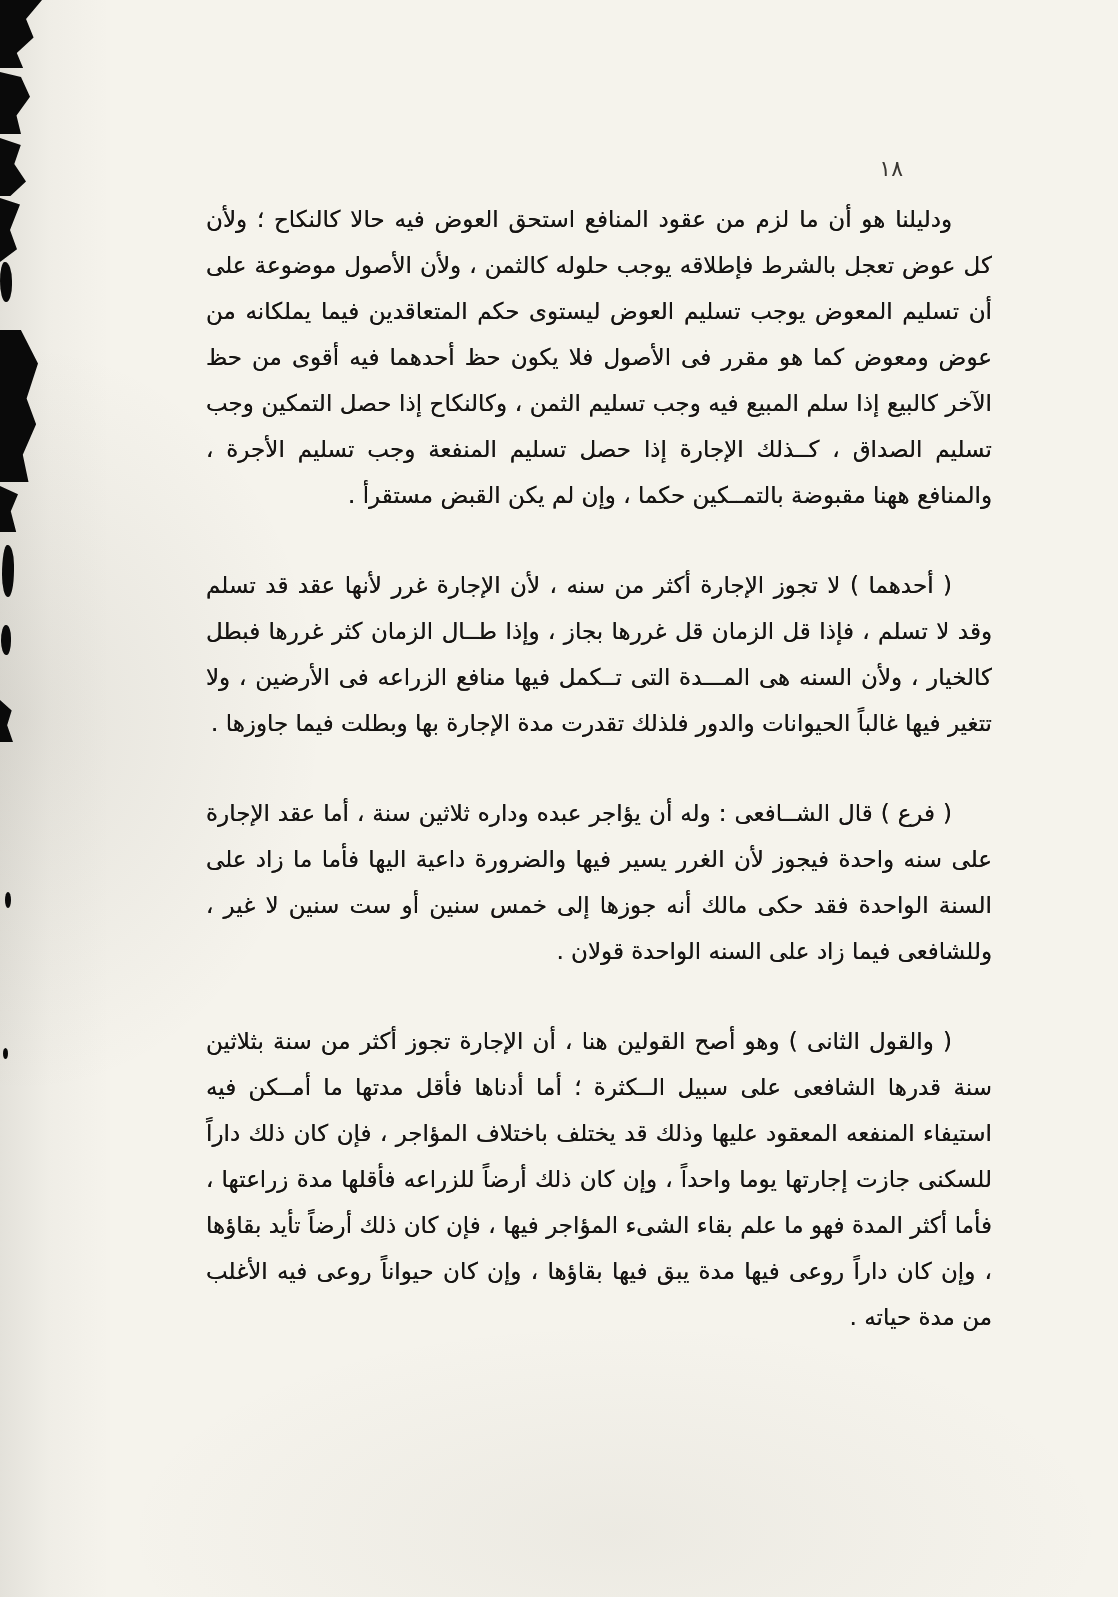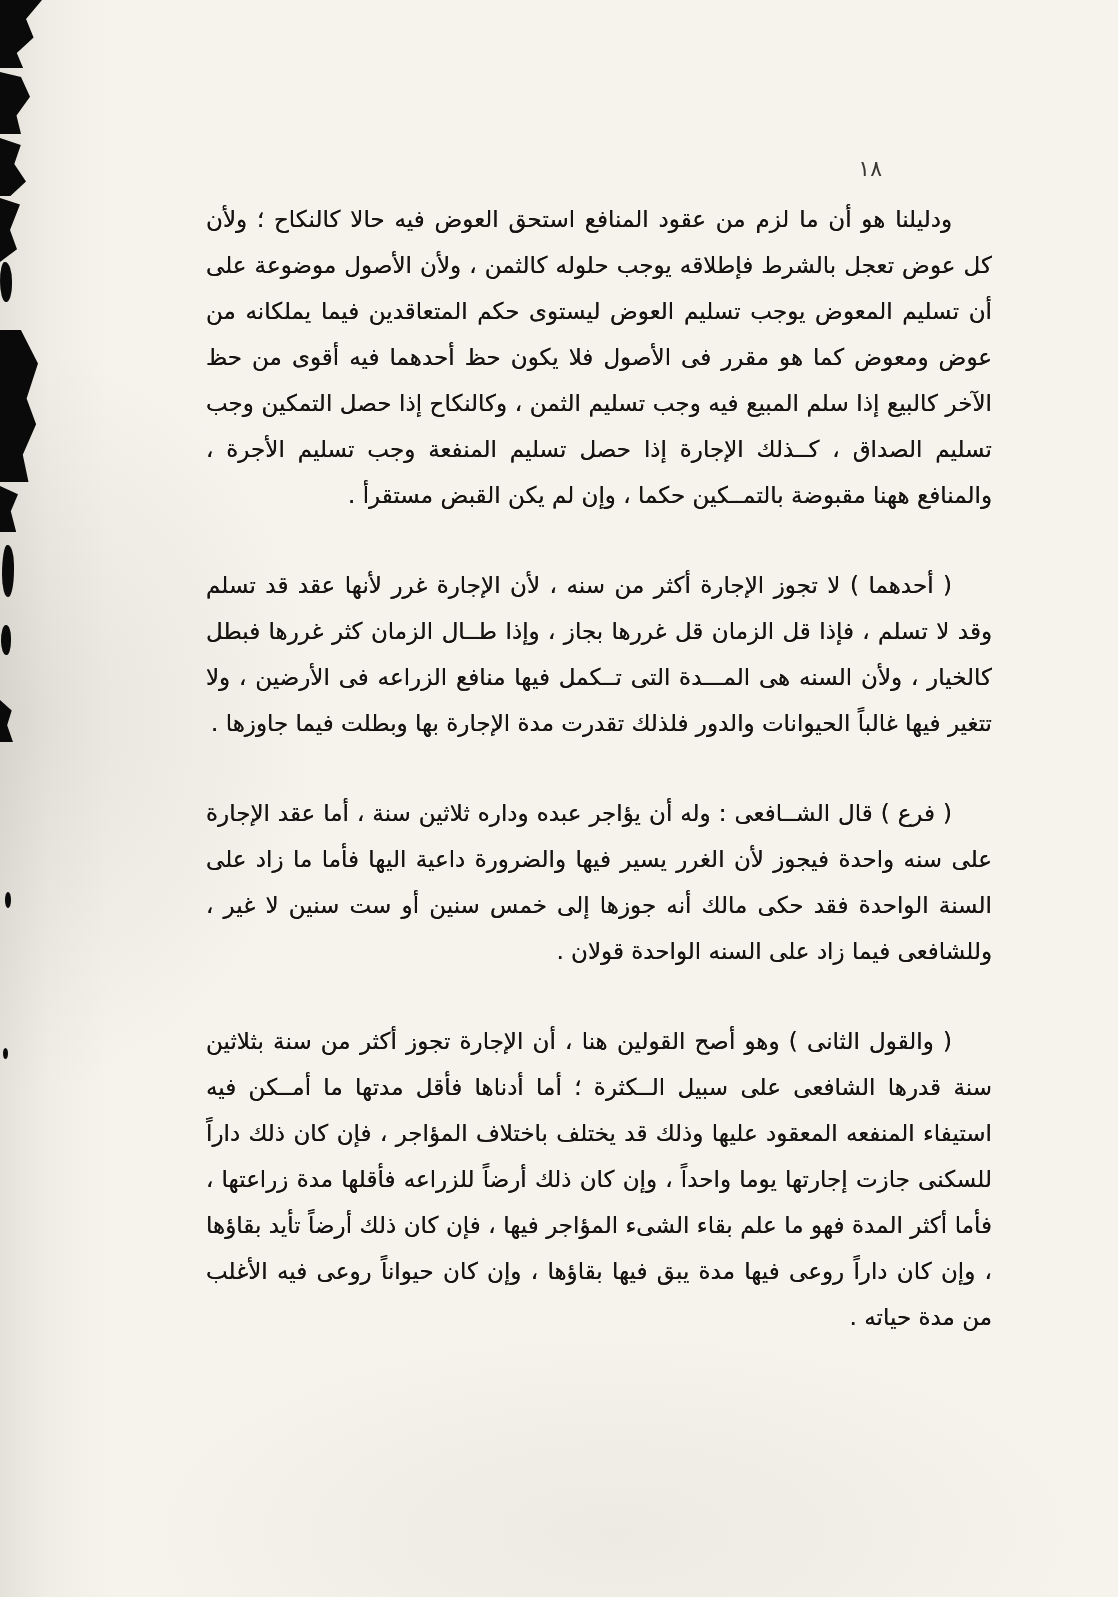--- a/index.html
+++ b/index.html
@@ -36,21 +36,21 @@
   .smudge-7 { left:2px; top:545px; width:12px; height:52px; border-radius: 45% 55% 50% 50% / 60% 40% 55% 45%; }
   .smudge-8 { left:1px; top:625px; width:10px; height:30px; border-radius: 50% 50% 45% 55% / 55% 45% 50% 50%; }
   .smudge-9 { left:0; top:700px; width:13px; height:42px; clip-path: polygon(0 0, 90% 25%, 55% 60%, 100% 100%, 0 100%); }
   .smudge-10 { left:5px; top:892px; width:6px;  height:16px; border-radius: 50%; }
   .smudge-11 { left:3px; top:1048px; width:5px; height:11px; border-radius: 50%; }
   .smudge-12 { left:0; top:262px; width:12px; height:40px; border-radius: 40% 60% 50% 50% / 50% 50% 45% 55%; }
 
   .page-number {
     position: absolute;
     top: 156px;
-    right: 236px;
+    right: 215px;
     font-size: 22px;
     color: #3a3733;
     letter-spacing: 2px;
   }
 
   .text-block {
     position: absolute;
     top: 196px;
     right: 126px;
     width: 786px;

